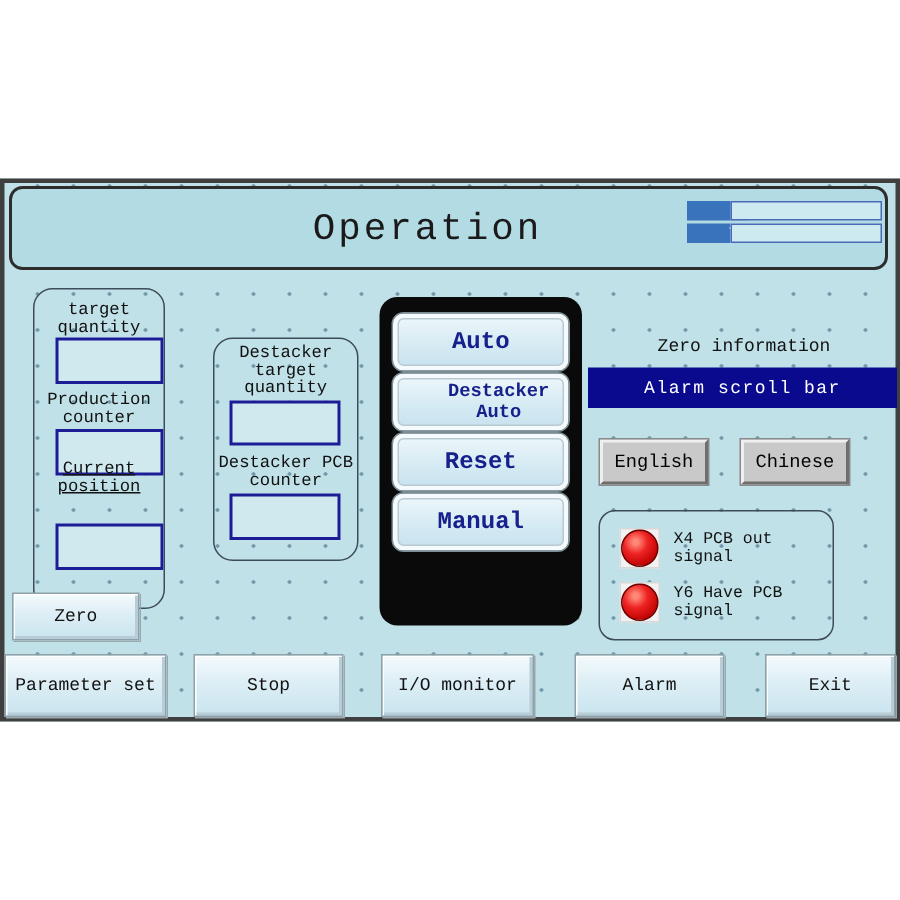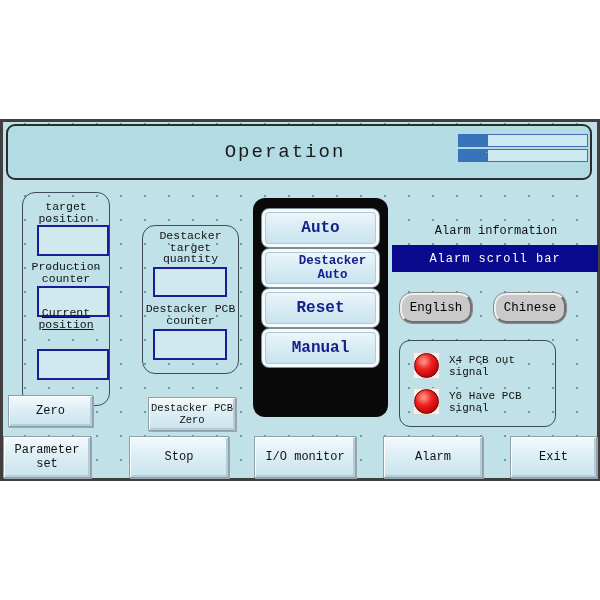--- a/index.html
+++ b/index.html
@@ -15,21 +15,21 @@
     background-size:24px 24px; background-position:10px 14px;
     border:3px solid #3f3f3f;
   }
   
   .header {
     position:absolute; left:3px; top:2px; width:586px; height:56px;
     background:#b2dbe4; border:2px solid #2d2d2d; border-radius:9px;
     display:flex; align-items:center; justify-content:center;
   }
   .title {
-    font-size:19px; letter-spacing:2px; color:#1a1a1a;
+    font-size:25px; letter-spacing:2px; color:#1a1a1a;
     transform:translateX(-14px);
   }
   .dt-label {
     position:absolute; width:29px; height:13px; background:#3973bb;
     color:#ffffff; font-size:9.5px; line-height:13px; text-align:center;
   }
   .dt-field {
     position:absolute; width:101px; height:13px; background:#cdeaf0;
     border:1px solid #4a69b8; font-size:9.5px; line-height:11px;
   }
@@ -82,21 +82,21 @@
     background:#0a0a8f; color:#ffffff; font-size:12px; letter-spacing:1px;
     display:flex; align-items:center; justify-content:center;
   }
   .btn-gray {
     position:absolute; width:72px; height:30px; background:#c9c9c9;
     border-top:2px solid #efefef; border-left:2px solid #efefef;
     border-bottom:2px solid #6e6e6e; border-right:2px solid #6e6e6e;
     outline:1px solid #8a8a8a;
     color:#000000; font-size:12.5px;
     display:flex; align-items:center; justify-content:center;
-    cursor:pointer; font-family:inherit;border-radius:12px;
+    cursor:pointer; font-family:inherit;
   }
   
   .signal-group {
     position:absolute; left:396px; top:218px; width:157px; height:87px;
     border:1px solid #3d4c58; border-radius:11px;
     display:flex; flex-direction:column; justify-content:space-evenly;
     padding:2px 0 2px 13px;
   }
   .signal-row { display:flex; align-items:center; gap:9px; }
   .lamp-cell {
@@ -117,63 +117,62 @@
 
   <div class="header">
     <div class="title">Operation</div>
   </div>
   <div class="dt-label" style="left:455px; top:12px;padding-left:40px;">Date</div>
   <div class="dt-field" style="left:484px; top:12px;"></div>
   <div class="dt-label" style="left:455px; top:27px;padding-left:28px;">Time</div>
   <div class="dt-field" style="left:484px; top:27px;"></div>
 
   <div class="groupbox" style="left:19px; top:70px; width:88px; height:214px;">
-    <div class="fld-label" style="top:8px;">target position</div>
+    <div class="fld-label" style="top:8px;">target quantity</div>
     <div class="fld-box" style="left:14px; top:32px; width:72px; height:31px;"></div>
     <div class="fld-label" style="top:68px;">Production counter</div>
     <div class="fld-box" style="left:14px; top:93px; width:72px; height:31px;"></div>
     <div class="fld-label" style="top:114px;text-decoration:underline;">Current position</div>
     <div class="fld-box" style="left:14px; top:156px; width:72px; height:31px;"></div>
   </div>
   <button class="btn-light" style="left:5px; top:273px; width:85px; height:32px;">Zero</button>
 
   <div class="groupbox" style="left:139px; top:103px; width:97px; height:149px;">
     <div class="fld-label" style="top:4px;">Destacker target quantity</div>
     <div class="fld-box" style="left:10px; top:41px; width:74px; height:30px;"></div>
     <div class="fld-label" style="top:77px;">Destacker PCB counter</div>
     <div class="fld-box" style="left:10px; top:103px; width:74px; height:31px;"></div>
   </div>
-  <button class="btn-light small2line" style="left:145px; top:275px; width:88px; height:34px;">Destacker PCB Zero</button>
 
   <div class="mode-stack">
     <button class="btn-mode">Auto</button>
     <button class="btn-mode narrowtext">Destacker Auto</button>
     <button class="btn-mode">Reset</button>
     <button class="btn-mode">Manual</button>
   </div>
 
-  <div class="alarm-info">Alarm information</div>
+  <div class="alarm-info">Zero information</div>
   <div class="alarm-bar">Alarm scroll bar</div>
   <button class="btn-gray" style="left:397px; top:171px;">English</button>
   <button class="btn-gray" style="left:463px; top:171px;margin-left:28px;">Chinese</button>
 
   <div class="signal-group">
     <div class="signal-row">
       <div class="lamp-cell">
         <div class="lamp"></div>
       </div>
       <div class="signal-label">X4 PCB out signal</div>
     </div>
     <div class="signal-row">
       <div class="lamp-cell">
         <div class="lamp"></div>
       </div>
       <div class="signal-label">Y6 Have PCB signal</div>
     </div>
   </div>
 
-  <button class="btn-light" style="left:0px;   top:314px; width:88px;  height:42px;">Parameter set</button>
+  <button class="btn-light" style="left:0px;   top:314px; width:108px;  height:42px;">Parameter set</button>
   <button class="btn-light" style="left:251px; top:314px; width:102px; height:42px;">I/O monitor</button>
   <button class="btn-light" style="left:126px; top:314px; width:100px; height:42px;">Stop</button>
   <button class="btn-light" style="left:380px; top:314px; width:100px; height:42px;">Alarm</button>
   <button class="btn-light" style="left:507px; top:314px; width:87px;  height:42px;">Exit</button>
 
 </div>
 
 </body></html>

